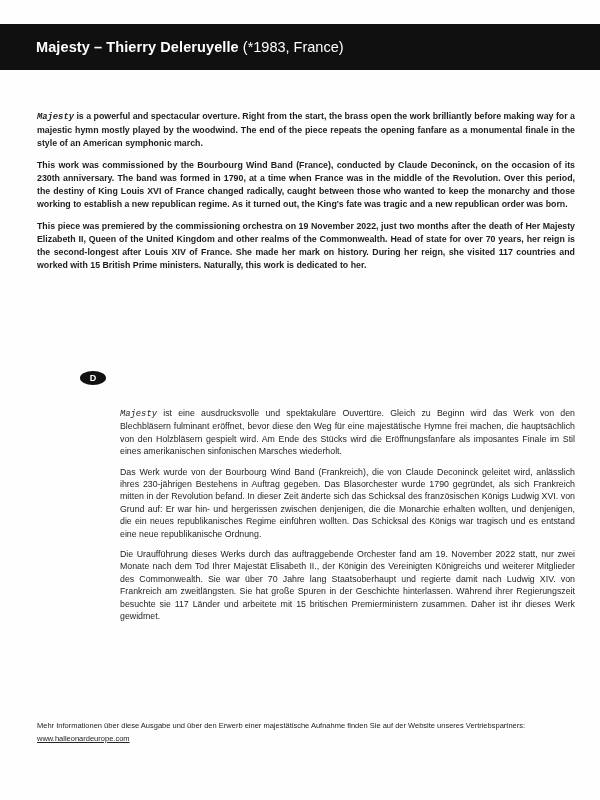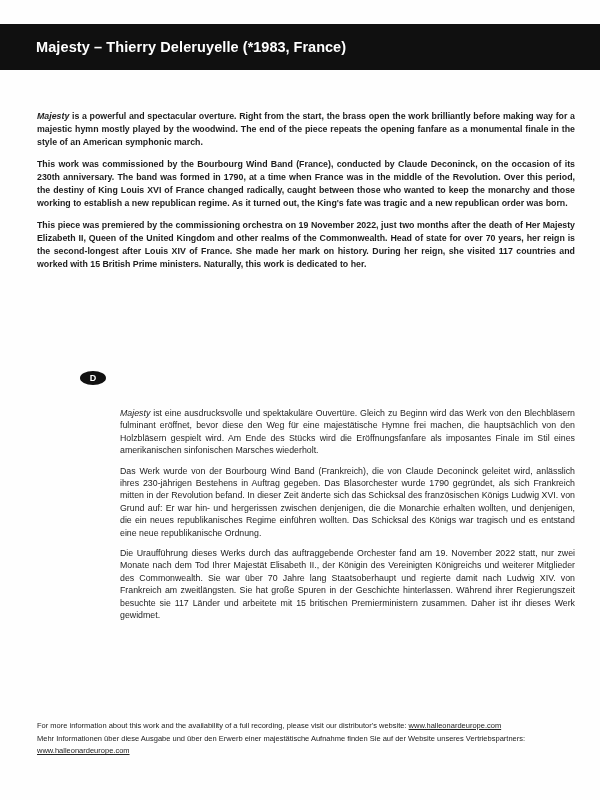--- a/index.html
+++ b/index.html
@@ -27,36 +27,36 @@
     align-items: center;
     padding-left: 36px;
     box-sizing: border-box;
   }
   .title-banner .title-main {
     font-weight: bold;
     font-size: 14.5px;
     letter-spacing: 0.1px;
   }
   .title-banner .title-suffix {
-    font-weight: bold;
+    font-weight: normal;
     font-size: 14.5px;
     white-space: pre;
   }
   
   .english-notes {
     position: absolute;
     left: 37px; top: 110px;
     width: 538px;
     font-size: 8.8px;
     line-height: 13px;
     font-weight: bold;
     text-align: justify;
   }
   .english-notes p { margin: 0 0 9px 0; }
-  .lead-italic { font-style: italic; }
+  .lead-italic { font-style: italic; font-family: Liberation Mono, monospace; }
   
   .german-section {
     position: absolute;
     left: 0; top: 368px;
     width: 600px;
   }
   .german-badge {
     position: absolute;
     left: 80px; top: 3px;
     width: 26px; height: 14px;
@@ -115,18 +115,17 @@
   <div class="german-section">
     <span class="german-badge">D</span>
     <div class="german-notes">
       <p><span class="lead-italic">Majesty</span><span> ist eine ausdrucksvolle und spektakuläre Ouvertüre. Gleich zu Beginn wird das Werk von den Blechbläsern fulminant eröffnet, bevor diese den Weg für eine majestätische Hymne frei machen, die hauptsächlich von den Holzbläsern gespielt wird. Am Ende des Stücks wird die Eröffnungsfanfare als imposantes Finale im Stil eines amerikanischen sinfonischen Marsches wiederholt.</span></p>
       <p>Das Werk wurde von der Bourbourg Wind Band (Frankreich), die von Claude Deconinck geleitet wird, anlässlich ihres 230-jährigen Bestehens in Auftrag gegeben. Das Blasorchester wurde 1790 gegründet, als sich Frankreich mitten in der Revolution befand. In dieser Zeit änderte sich das Schicksal des französischen Königs Ludwig XVI. von Grund auf: Er war hin- und hergerissen zwischen denjenigen, die die Monarchie erhalten wollten, und denjenigen, die ein neues republikanisches Regime einführen wollten. Das Schicksal des Königs war tragisch und es entstand eine neue republikanische Ordnung.</p>
       <p>Die Uraufführung dieses Werks durch das auftraggebende Orchester fand am 19. November 2022 statt, nur zwei Monate nach dem Tod Ihrer Majestät Elisabeth II., der Königin des Vereinigten Königreichs und weiterer Mitglieder des Commonwealth. Sie war über 70 Jahre lang Staatsoberhaupt und regierte damit nach Ludwig XIV. von Frankreich am zweitlängsten. Sie hat große Spuren in der Geschichte hinterlassen. Während ihrer Regierungszeit besuchte sie 117 Länder und arbeitete mit 15 britischen Premierministern zusammen. Daher ist ihr dieses Werk gewidmet.</p>
     </div>
   </div>
 
   <div class="footer">
-    <span class="footer-line"><span>For more information about this work and the availability of a full recording, please visit our distributor's website: </span><a>www.halleonardeurope.com</a></span>
     <span class="footer-line">Mehr Informationen über diese Ausgabe und über den Erwerb einer majestätische Aufnahme finden Sie auf der Website unseres Vertriebspartners:</span>
     <span class="footer-line"><a>www.halleonardeurope.com</a></span>
   </div>
 
 </div>
 
 </body></html>

